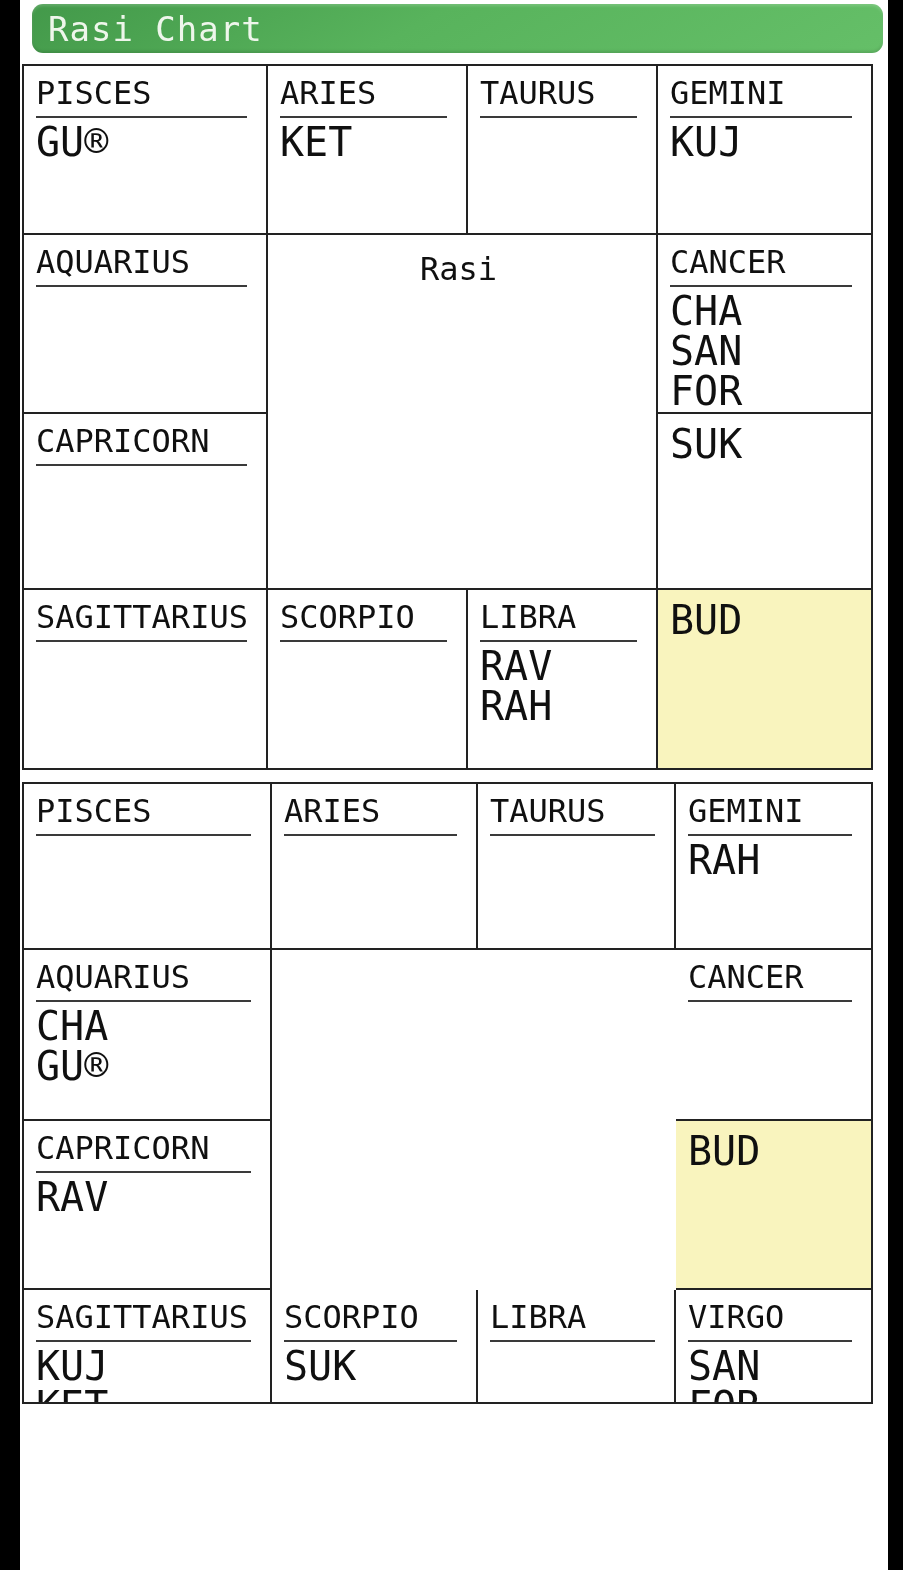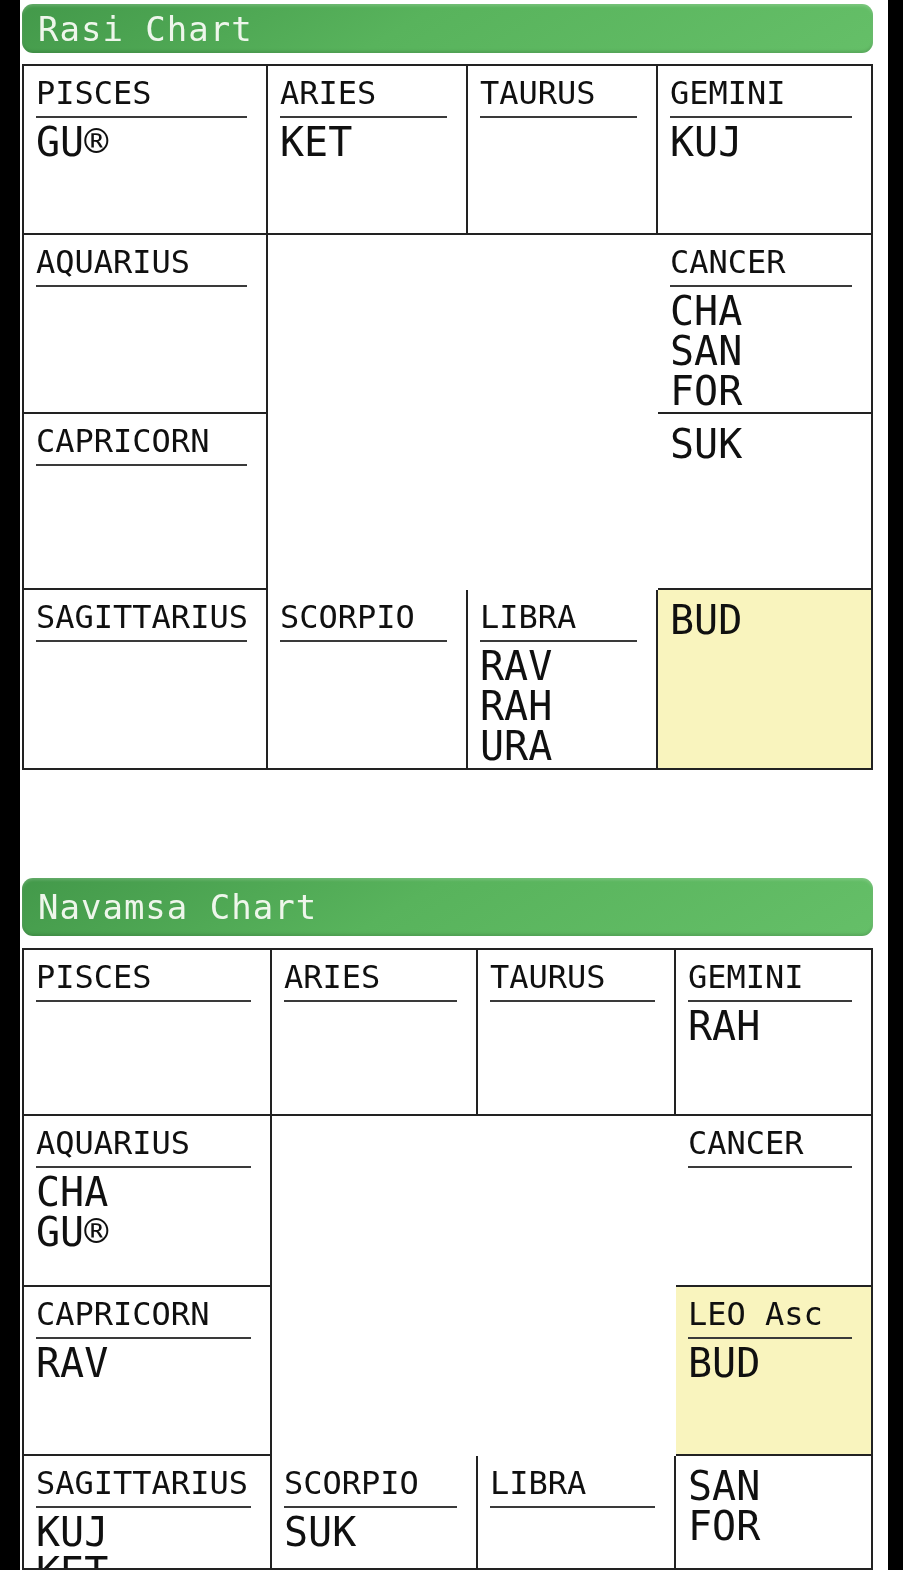--- a/index.html
+++ b/index.html
@@ -12,21 +12,21 @@
   }
   .screen { position: relative; width: 903px; height: 1570px; background: #ffffff; overflow: hidden; }
   .letterbox { position: absolute; top: 0; height: 100%; background: var(--letterbox, #000); z-index: 5; }
   .letterbox.left  { left: 0; width: 20px; }
   .letterbox.right { right: 0; width: 15px; }
 
   .content { position: absolute; left: 20px; top: 0; width: 868px; }
 
   .chart-header {
     box-sizing: border-box;
-    width: 851px; margin-left: 2px;
+    width: 851px; margin-left: 12px;
     border-radius: 11px;
     background: linear-gradient(150deg, var(--header-green-start, #43994a) 0%, #58b35c 45%, var(--header-green-end, #65bf68) 100%);
     box-shadow: inset 0 2px 3px rgba(255,255,255,0.18), inset 0 -2px 3px rgba(0,0,0,0.12);
     display: flex; align-items: center;
     padding: 0 16px;
   }
   .chart-header .chart-header-title {
     color: var(--header-text, #eef6eb);
     font-size: 34px;
     letter-spacing: 1px;
@@ -129,20 +129,23 @@
         <div class="sign-label">GEMINI</div>
         <div class="planet-list">
             <div>KUJ</div>
           </div>
       </div>
 
       <div class="cell r2c1 br bb">
         <div class="sign-label">AQUARIUS</div>
         <div class="planet-list"></div>
       </div>
+      <div class="center-cell ctr cell br bb">
+        <span class="center-label">Rasi</span>
+      </div>
       <div class="cell r2c4 bb">
         <div class="sign-label">CANCER</div>
         <div class="planet-list">
             <div>CHA</div>
             <div>SAN</div>
             <div>FOR</div>
           </div>
       </div>
 
       <div class="cell r3c1 br bb">
@@ -160,33 +163,29 @@
         <div class="planet-list"></div>
       </div>
       <div class="cell r4c2 br">
         <div class="sign-label">SCORPIO</div>
       </div>
       <div class="cell r4c3 br">
         <div class="sign-label">LIBRA</div>
         <div class="planet-list">
             <div>RAV</div>
             <div>RAH</div>
-            <div>URA</div>
           </div>
       </div>
       <div class="cell r4c4 asc">
         <div class="planet-list">
             <div>BUD</div>
           </div>
       </div>
     </div>
 
-    <div class="chart-header header-navamsa">
-      <span class="chart-header-title">Navamsa Chart</span>
-    </div>
 
     <div class="chart-grid grid-navamsa">
       <div class="cell r1c1 br bb">
         <div class="sign-label">PISCES</div>
         <div class="planet-list"></div>
       </div>
       <div class="cell r1c2 br bb">
         <div class="sign-label">ARIES</div>
         <div class="planet-list"></div>
       </div>
@@ -213,21 +212,20 @@
         <div class="planet-list"></div>
       </div>
 
       <div class="cell r3c1 br bb">
         <div class="sign-label">CAPRICORN</div>
         <div class="planet-list">
             <div>RAV</div>
           </div>
       </div>
       <div class="cell r3c4 bb asc">
-        <div class="sign-label">LEO Asc</div>
         <div class="planet-list">
             <div>BUD</div>
           </div>
       </div>
 
       <div class="cell r4c1 br">
         <div class="sign-label">SAGITTARIUS</div>
         <div class="planet-list">
             <div>KUJ</div>
             <div>KET</div>
@@ -237,20 +235,21 @@
         <div class="sign-label">SCORPIO</div>
         <div class="planet-list">
             <div>SUK</div>
           </div>
       </div>
       <div class="cell r4c3 br">
         <div class="sign-label">LIBRA</div>
         <div class="planet-list"></div>
       </div>
       <div class="cell r4c4">
+        <div class="sign-label">VIRGO</div>
         <div class="planet-list">
             <div>SAN</div>
             <div>FOR</div>
           </div>
       </div>
     </div>
 
   </div>
 </div>
 

